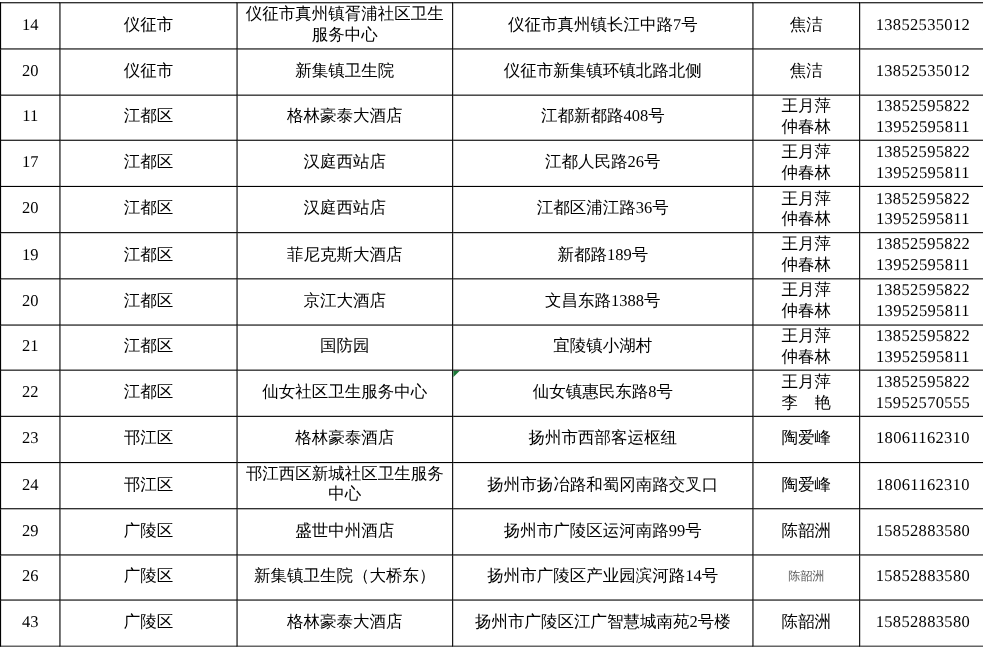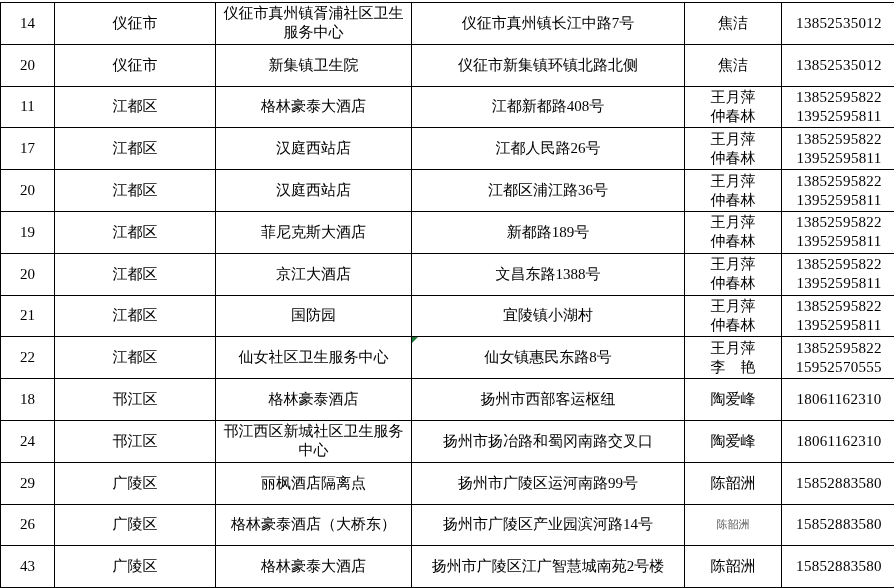--- a/index.html
+++ b/index.html
@@ -133,47 +133,47 @@
           <td class="col-no">22</td>
           <td class="col-district">江都区</td>
           <td class="col-name">仙女社区卫生服务中心</td>
           <td class="col-address">仙女镇惠民东路8号<span class="corner-marker" style="border-top-color: rgb(30, 123, 58);"></span></td>
           <td class="col-contact">王月萍
 李　艳</td>
           <td class="col-phone">13852595822
 15952570555</td>
         </tr>
         <tr>
-          <td class="col-no">18</td>
+          <td class="col-no">23</td>
           <td class="col-district">邗江区</td>
           <td class="col-name">格林豪泰酒店</td>
           <td class="col-address">扬州市西部客运枢纽</td>
           <td class="col-contact">陶爱峰</td>
           <td class="col-phone">18061162310</td>
         </tr>
         <tr>
           <td class="col-no">24</td>
           <td class="col-district">邗江区</td>
           <td class="col-name">邗江西区新城社区卫生服务中心</td>
           <td class="col-address">扬州市扬冶路和蜀冈南路交叉口</td>
           <td class="col-contact">陶爱峰</td>
           <td class="col-phone">18061162310</td>
         </tr>
         <tr>
           <td class="col-no">29</td>
           <td class="col-district">广陵区</td>
-          <td class="col-name">丽枫酒店隔离点</td>
+          <td class="col-name">盛世中州酒店</td>
           <td class="col-address">扬州市广陵区运河南路99号</td>
           <td class="col-contact">陈韶洲</td>
           <td class="col-phone">15852883580</td>
         </tr>
         <tr>
           <td class="col-no">26</td>
           <td class="col-district">广陵区</td>
-          <td class="col-name">格林豪泰酒店（大桥东）</td>
+          <td class="col-name">新集镇卫生院（大桥东）</td>
           <td class="col-address">扬州市广陵区产业园滨河路14号</td>
           <td class="col-contact small" style="color: rgb(89, 89, 89);">陈韶洲</td>
           <td class="col-phone">15852883580</td>
         </tr>
         <tr>
           <td class="col-no">43</td>
           <td class="col-district">广陵区</td>
           <td class="col-name">格林豪泰大酒店</td>
           <td class="col-address">扬州市广陵区江广智慧城南苑2号楼</td>
           <td class="col-contact">陈韶洲</td>

